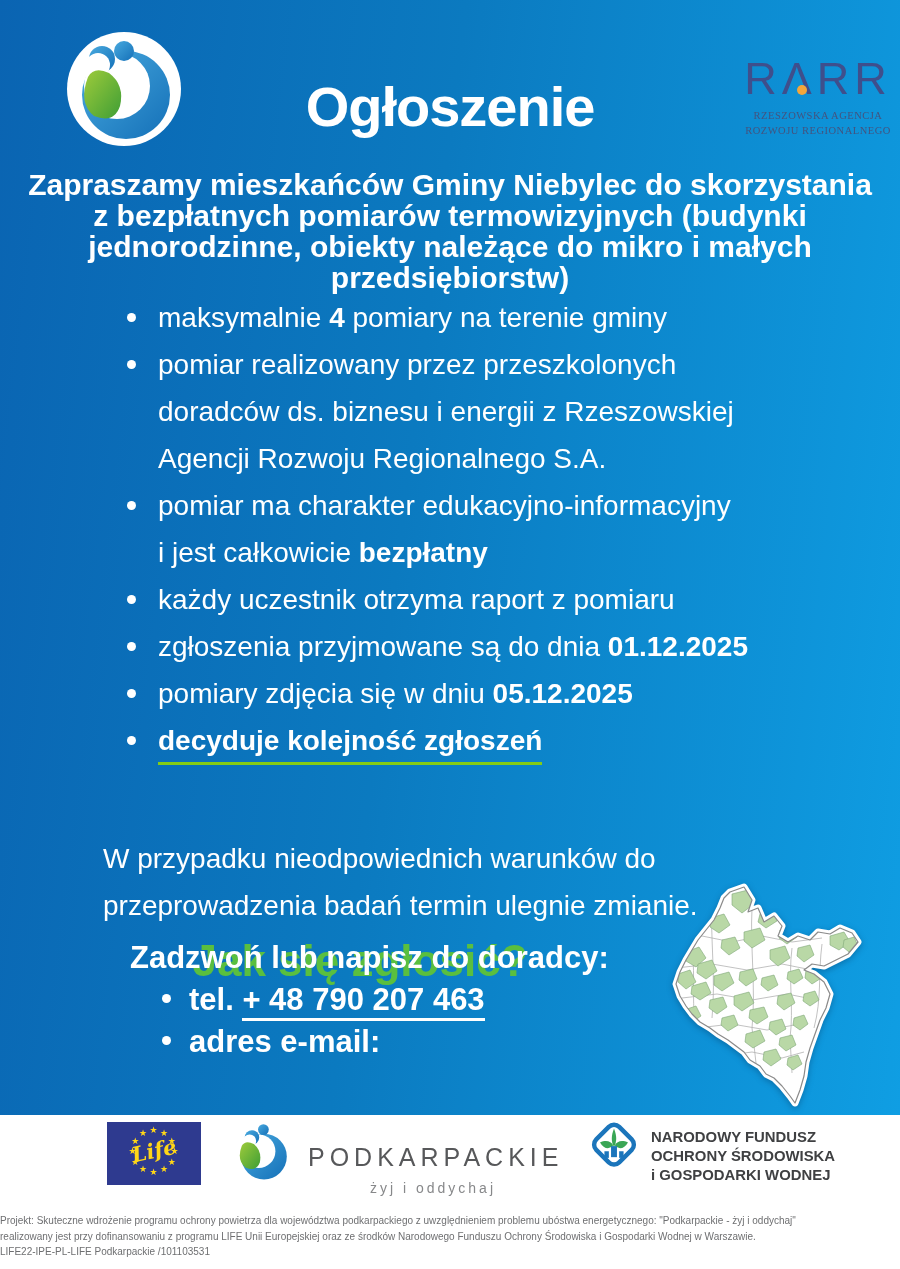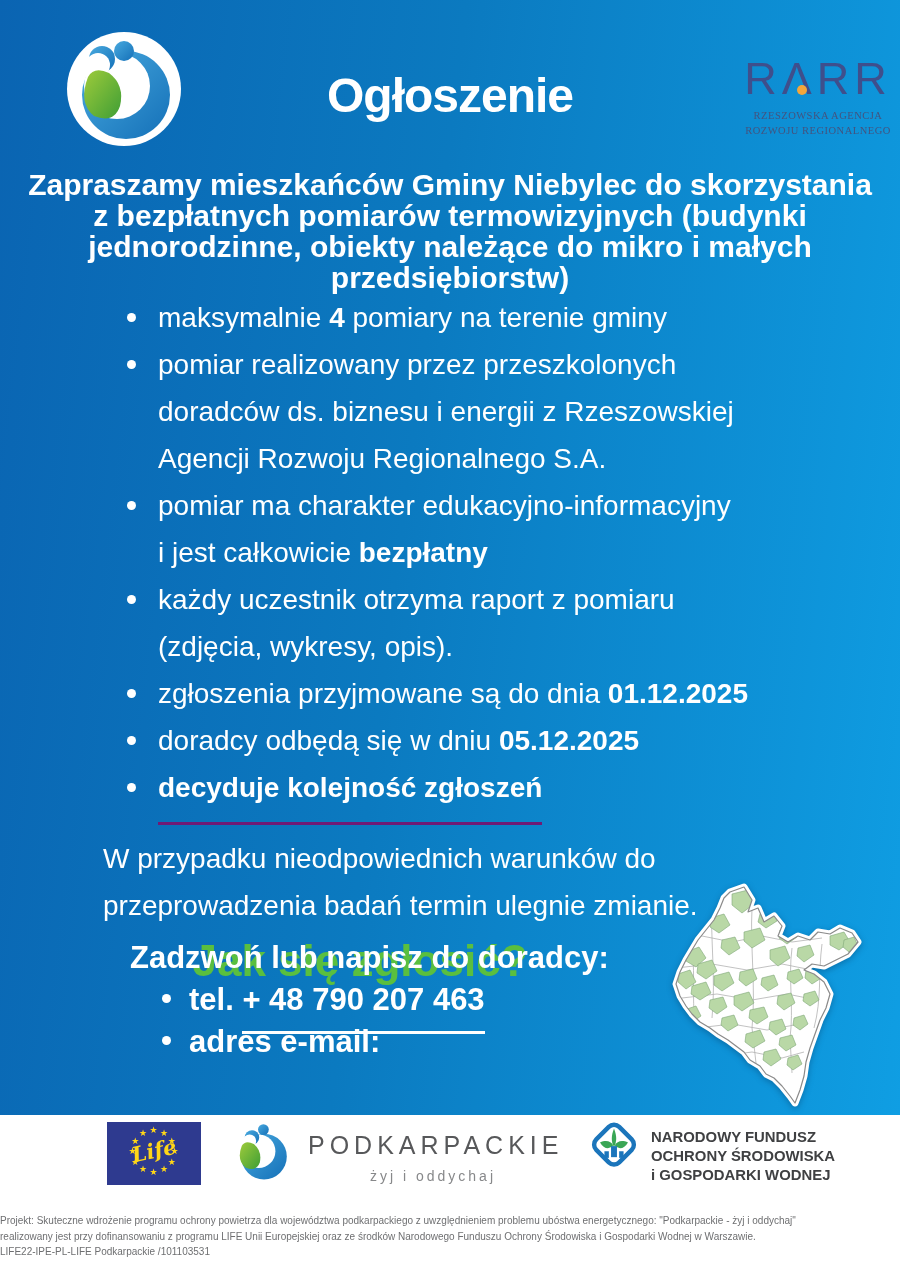--- a/index.html
+++ b/index.html
@@ -5,65 +5,65 @@
   html,body{margin:0;padding:0;background:#e8e8e8;}
   .poster{position:relative;width:900px;height:1269px;overflow:hidden;
     font-family:"Liberation Sans","DejaVu Sans",sans-serif;margin:0 auto;background:#fff;}
   .bg-blue{position:absolute;left:0;top:0;width:900px;height:1115px;
     background:linear-gradient(97deg,#0a64b2 0%,#0b7ac0 45%,#0f9ee3 100%);}
   .footer-band{position:absolute;left:0;top:1115px;width:900px;height:154px;background:#ffffff;}
 
   
   .logo-main{position:absolute;left:64px;top:28px;width:120px;height:122px;}
   .title{position:absolute;left:0;top:36px;width:900px;text-align:center;color:#fff;
-    font-size:48px;font-weight:700;letter-spacing:-1px;}
+    font-size:56px;font-weight:700;letter-spacing:-1px;}
   .rarr{position:absolute;left:740px;top:56px;width:156px;text-align:center;color:#3f4f8c;}
   .rarr-word{position:relative;font-size:45px;font-weight:400;letter-spacing:5px;line-height:1;}
   .rarr-dot{position:absolute;left:57px;top:29px;width:10px;height:10px;border-radius:50%;background:#f2a63c;}
   .rarr-sub{margin-top:7px;font-family:Liberation Serif, serif;
     font-size:10.5px;line-height:15px;letter-spacing:.5px;color:#44537f;}
 
   .intro{position:absolute;left:0;top:139px;width:900px;text-align:center;color:#fff;
     font-size:30px;font-weight:700;line-height:31px;}
 
   
   .bullets{position:absolute;left:158px;top:294px;width:660px;margin:0;padding:0;list-style:none;
     color:#fff;font-size:28px;line-height:47px;}
   .bullets li{position:relative;}
   .bullets li::before{content:'';position:absolute;left:-31px;top:19px;width:9px;height:9px;
     border-radius:50%;background:#fff;}
   .b{font-weight:700;}
-  .u{border-bottom:3px solid #701a75;padding-bottom:19px;}
+  .u{border-bottom:3px solid #84cc16;padding-bottom:6px;}
 
   .note{position:absolute;left:103px;top:807px;color:#fff;font-size:28px;line-height:47px;}
 
   
   .howto-heading{position:absolute;left:0;top:936px;width:720px;text-align:center;
     color:#5abf3f;font-size:44px;font-weight:700;}
   .howto-sub{position:absolute;left:130px;top:940px;color:#fff;font-size:31px;font-weight:700;}
   .howto-line{position:absolute;color:#fff;font-size:31px;font-weight:700;}
   .howto-line .dot{position:absolute;left:-27px;top:12px;width:9px;height:9px;border-radius:50%;background:#fff;}
   .tel-line{left:189px;top:982px;}
   .mail-line{left:189px;top:1024px;}
   .mail-addr{left:189px;top:1063px;}
-  .link{border-bottom:3px solid #fff;padding-bottom:14px;cursor:pointer;}
+  .link{border-bottom:3px solid #fff;padding-bottom:1px;cursor:pointer;}
 
   
   .map{position:absolute;left:652px;top:878px;width:246px;height:232px;
     filter:drop-shadow(0 2px 3px rgba(0,40,80,.35));}
 
   
   .eu-life{position:absolute;left:107px;top:1122px;width:94px;height:63px;background:#2e3a8f;}
   .eu-life .star{position:absolute;color:#ffd617;font-size:9px;line-height:9px;}
   .eu-life .life-text{position:absolute;left:0;top:16px;width:94px;text-align:center;
     color:#ffd617;font-family:"DejaVu Serif","Liberation Serif",serif;
     font-style:italic;font-weight:700;font-size:21px;transform:rotate(-12deg);}
   .pk-logo{position:absolute;left:231px;top:1120px;width:60px;height:66px;}
   .pk-text{position:absolute;left:308px;top:1131px;width:250px;text-align:center;}
-  .pk-name{font-size:25px;letter-spacing:5px;color:#57585a;font-weight:400;}
+  .pk-name{font-size:25px;letter-spacing:5px;color:#57585a;font-weight:400;margin-top:12px;}
   .pk-tagline{margin-top:8px;font-size:14px;letter-spacing:3px;color:#87888a;}
   .nfos-logo{position:absolute;left:586px;top:1121px;width:56px;height:62px;}
   .nfos-text{position:absolute;left:651px;top:1127px;color:#3f4042;font-size:15.5px;
     font-weight:700;line-height:19px;transform:scaleX(.96);transform-origin:left top;}
 
   .fineprint{position:absolute;left:0;top:1203px;width:900px;text-align:left;
     color:#6e6f71;font-size:10px;line-height:15.5px;}
 </style>
 </head>
 <body>
@@ -104,23 +104,23 @@
       <div>ROZWOJU REGIONALNEGO</div>
     </div>
   </div>
 
   <p class="intro">Zapraszamy mieszkańców Gminy Niebylec do skorzystania<br>z bezpłatnych pomiarów termowizyjnych (budynki<br>jednorodzinne, obiekty należące do mikro i małych<br>przedsiębiorstw)</p>
 
   <ul class="bullets">
       <li><span>maksymalnie </span><span class="b">4</span><span> pomiary na terenie gminy</span></li>
       <li><span>pomiar realizowany przez przeszkolonych</span><br><span>doradców ds. biznesu i energii z Rzeszowskiej</span><br><span>Agencji Rozwoju Regionalnego S.A.</span></li>
       <li><span>pomiar ma charakter edukacyjno-informacyjny</span><br><span>i jest całkowicie </span><span class="b">bezpłatny</span></li>
-      <li><span>każdy uczestnik otrzyma raport z pomiaru</span><br><span>(zdjęcia, wykresy, opis).</span></li>
+      <li><span>każdy uczestnik otrzyma raport z pomiaru</span><br></li>
       <li><span>zgłoszenia przyjmowane są do dnia </span><span class="b">01.12.2025</span></li>
-      <li><span>doradcy odbędą się w dniu </span><span class="b">05.12.2025</span></li>
+      <li><span>pomiary zdjęcia się w dniu </span><span class="b">05.12.2025</span></li>
       <li><span class="b u">decyduje kolejność zgłoszeń</span></li>
     </ul>
 
   <p class="note">W przypadku nieodpowiednich warunków do<br>przeprowadzenia badań termin ulegnie zmianie.</p>
 
   <div class="howto-heading" style="color: rgb(90, 191, 63);">Jak się zgłosić?</div>
   <div class="howto-sub">Zadzwoń lub napisz do doradcy:</div>
   <div class="howto-line tel-line">
     <span class="dot"></span>
     <span>tel. </span><span class="link">+ 48 790 207 463</span>

